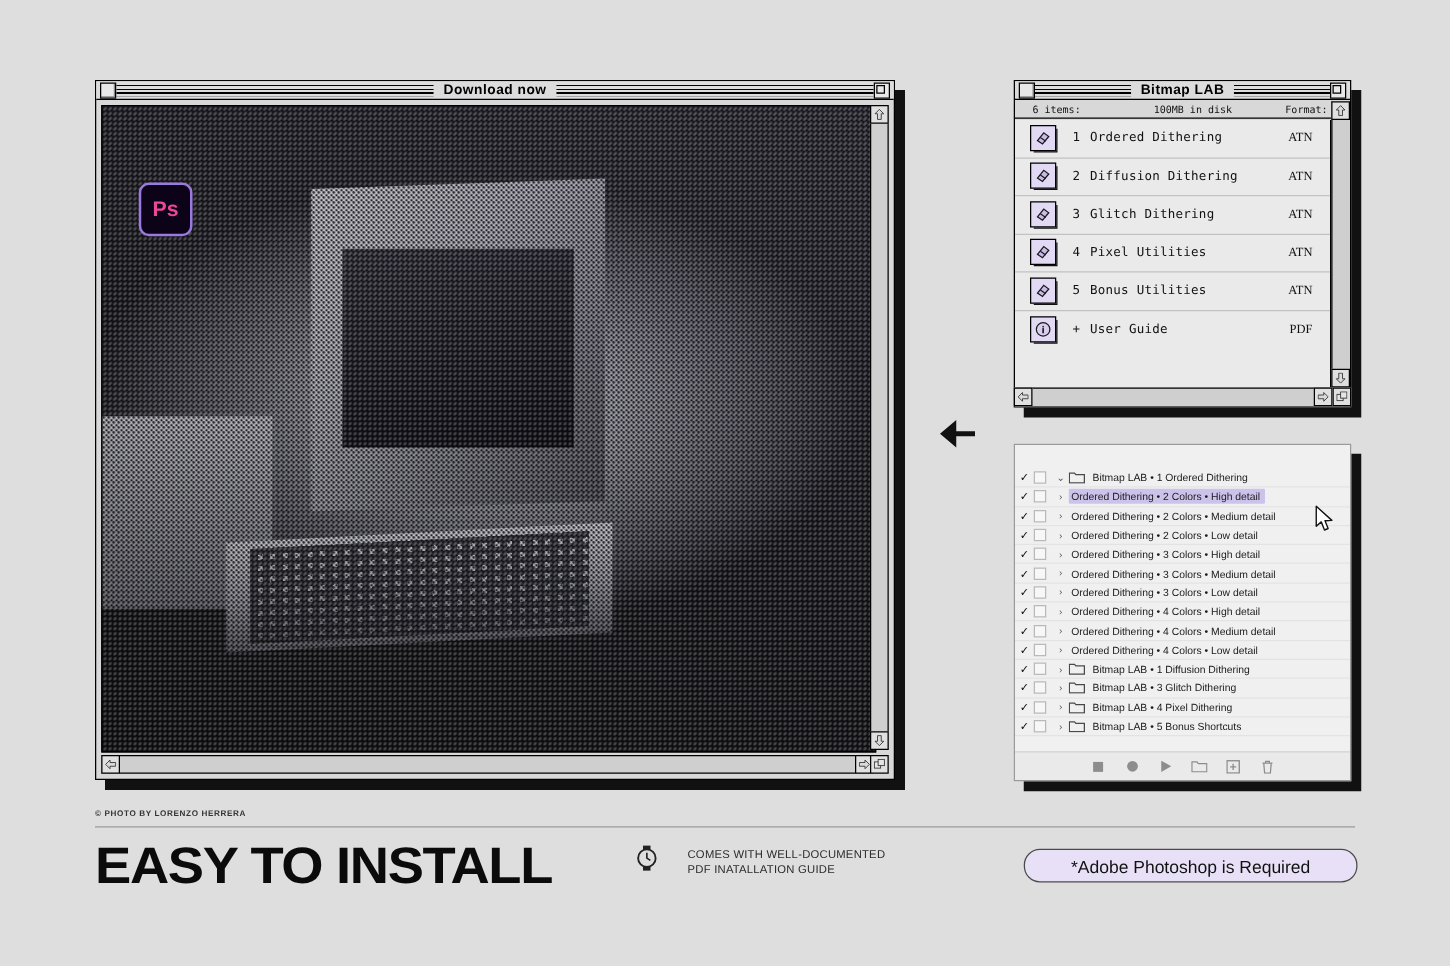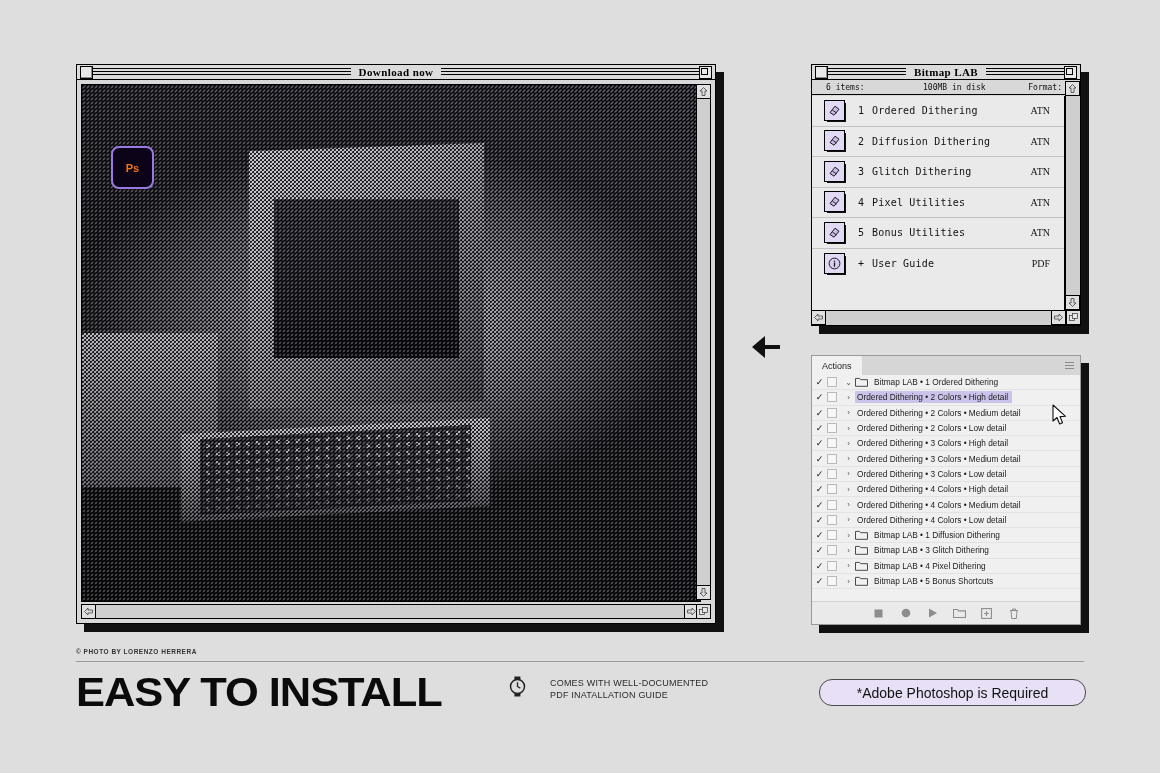--- a/index.html
+++ b/index.html
@@ -11,21 +11,21 @@
     position:relative;
   }
 
   
   .mac-win{position:absolute;background:#d8d8d8;border:1px solid #000;box-sizing:border-box;}
   .titlebar{height:15px;background:#dcdcdc;border-bottom:1px solid #000;
     display:flex;align-items:center;position:relative;box-sizing:border-box;}
   .tb-lines{flex:1;height:11px;position:relative;}
   .tb-lines:before{content:"";position:absolute;left:0;right:0;top:1px;bottom:1px;
     background:repeating-linear-gradient(to bottom,#000 0px,#000 1px,#dcdcdc 1px,#dcdcdc 3px);}
-  .tb-title{font-family:Liberation Serif, serif;font-weight:bold;font-size:11px;
+  .tb-title{font-family:Liberation Sans, sans-serif;font-weight:bold;font-size:11px;
     color:#000;padding:0 8px;background:#dcdcdc;white-space:nowrap;letter-spacing:.4px;z-index:2;}
   .closebox{width:11px;height:11px;border:1px solid #000;background:#e8e8e8;margin-left:3px;
     box-shadow:inset -1px -1px 0 #8a8a8a; z-index:2;flex:none;}
   .zoombox{width:11px;height:11px;border:1px solid #000;background:#e8e8e8;margin-right:3px;
     z-index:2;flex:none;position:relative;}
   .zoombox:after{content:"";position:absolute;left:1px;top:1px;width:5px;height:5px;border:1px solid #000;background:#e8e8e8;}
 
   
   .sb{background:#e0e0e0;border:1px solid #000;box-sizing:border-box;
       display:flex;align-items:center;justify-content:center;}
@@ -62,21 +62,21 @@
       radial-gradient(circle at 1px 1px, #000 1.05px, transparent 1.2px),
       radial-gradient(circle at 3px 3px, #000 0.9px, transparent 1.1px);
     background-size:4px 4px,4px 4px;
     mix-blend-mode:multiply;opacity:.85;}
   .halftone2{position:absolute;inset:0;
     background-image:radial-gradient(circle at 2px 2px,#fff 1.1px,transparent 1.3px);
     background-size:4px 4px;mix-blend-mode:screen;opacity:.22;}
 
   .ps-badge{position:absolute;left:29px;top:61px;width:39px;height:39px;border-radius:8px;
     background:#0d0318;border:2px solid #9a7ae0;display:flex;align-items:center;justify-content:center;
-    color:#f97316;font-weight:bold;font-size:11px;font-family:"Liberation Sans",sans-serif;}
+    color:#ec4899;font-weight:bold;font-size:17px;font-family:"Liberation Sans",sans-serif;}
 
   .mw-vscroll{position:absolute;right:4px;top:19px;width:15px;height:516px;background:#cfcfcf;border:1px solid #000;box-sizing:border-box;}
   .mw-hscroll{position:absolute;left:4px;bottom:4px;height:15px;width:618px;background:#cfcfcf;border:1px solid #000;box-sizing:border-box;}
 
   
   #win-finder{left:811px;top:64px;width:270px;height:262px;}
   #win-finder-shadow{position:absolute;left:819px;top:72px;width:270px;height:262px;background:#111;}
   .finfo{height:15px;border-bottom:1px solid #000;background:#d8d8d8;
     display:flex;align-items:center;font-family:"DejaVu Sans Mono",monospace;font-size:8px;color:#111;box-sizing:border-box;}
   .finfo span{position:absolute;}
@@ -335,26 +335,20 @@
       <svg width="9" height="9" viewBox="0 0 9 9">
         <rect x="0.5" y="2.5" width="5" height="5" fill="#e5e5e5" stroke="#333" stroke-width=".7"></rect>
         <rect x="3.5" y="0.5" width="5" height="5" fill="#e5e5e5" stroke="#333" stroke-width=".7"></rect>
       </svg>
     </div>
   </div>
 </div>
 
 <div id="panel-actions-shadow"></div>
 <div id="panel-actions">
-  <div class="pa-tabbar">
-    <div class="pa-tab">
-      <span>Actions</span>
-    </div>
-    <div class="pa-menu"></div>
-  </div>
   <div class="pa-rows" id="actions-rows">
   <div class="parow ">
     <span class="pa-check">✓</span>
     <span class="pa-box"></span>
     <span class="pa-tw">⌄</span>
     <span class="pa-folder"><svg width="13" height="10" viewBox="0 0 13 10">
             <path d="M0.5 9.3V1.4h4.1l1.1 1.3h6.8v6.6z" fill="none" stroke="#4a4a4a" stroke-width="1"></path>
           </svg></span>
     <span class="palabel">Bitmap LAB • 1 Ordered Dithering</span>
   </div>

